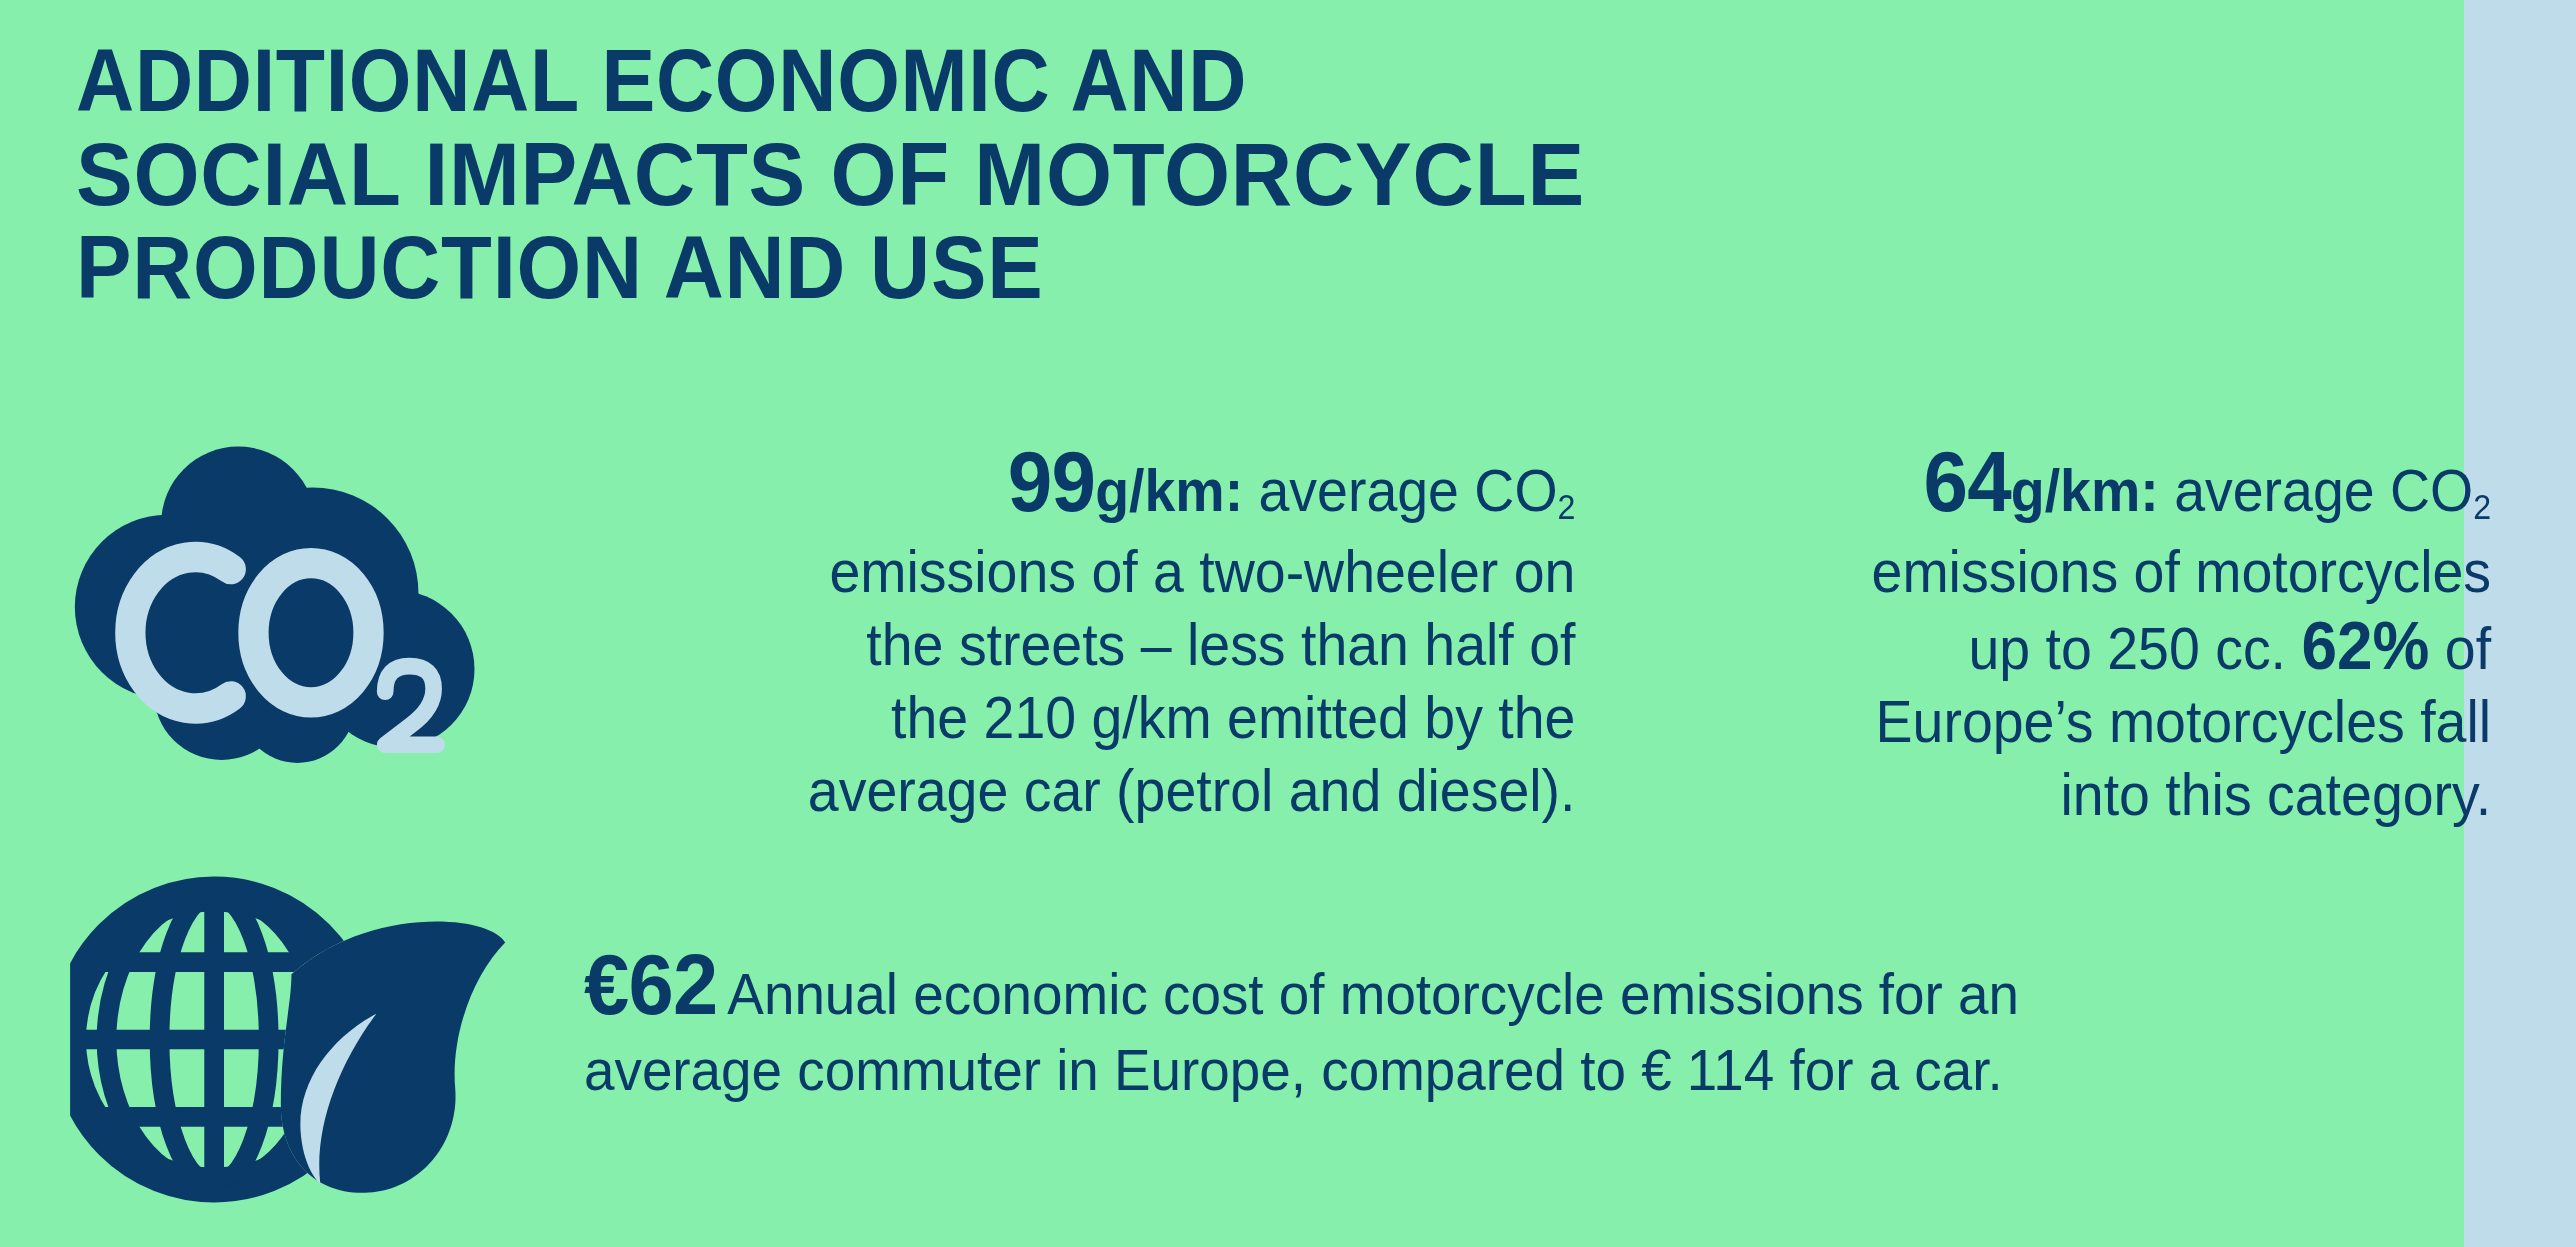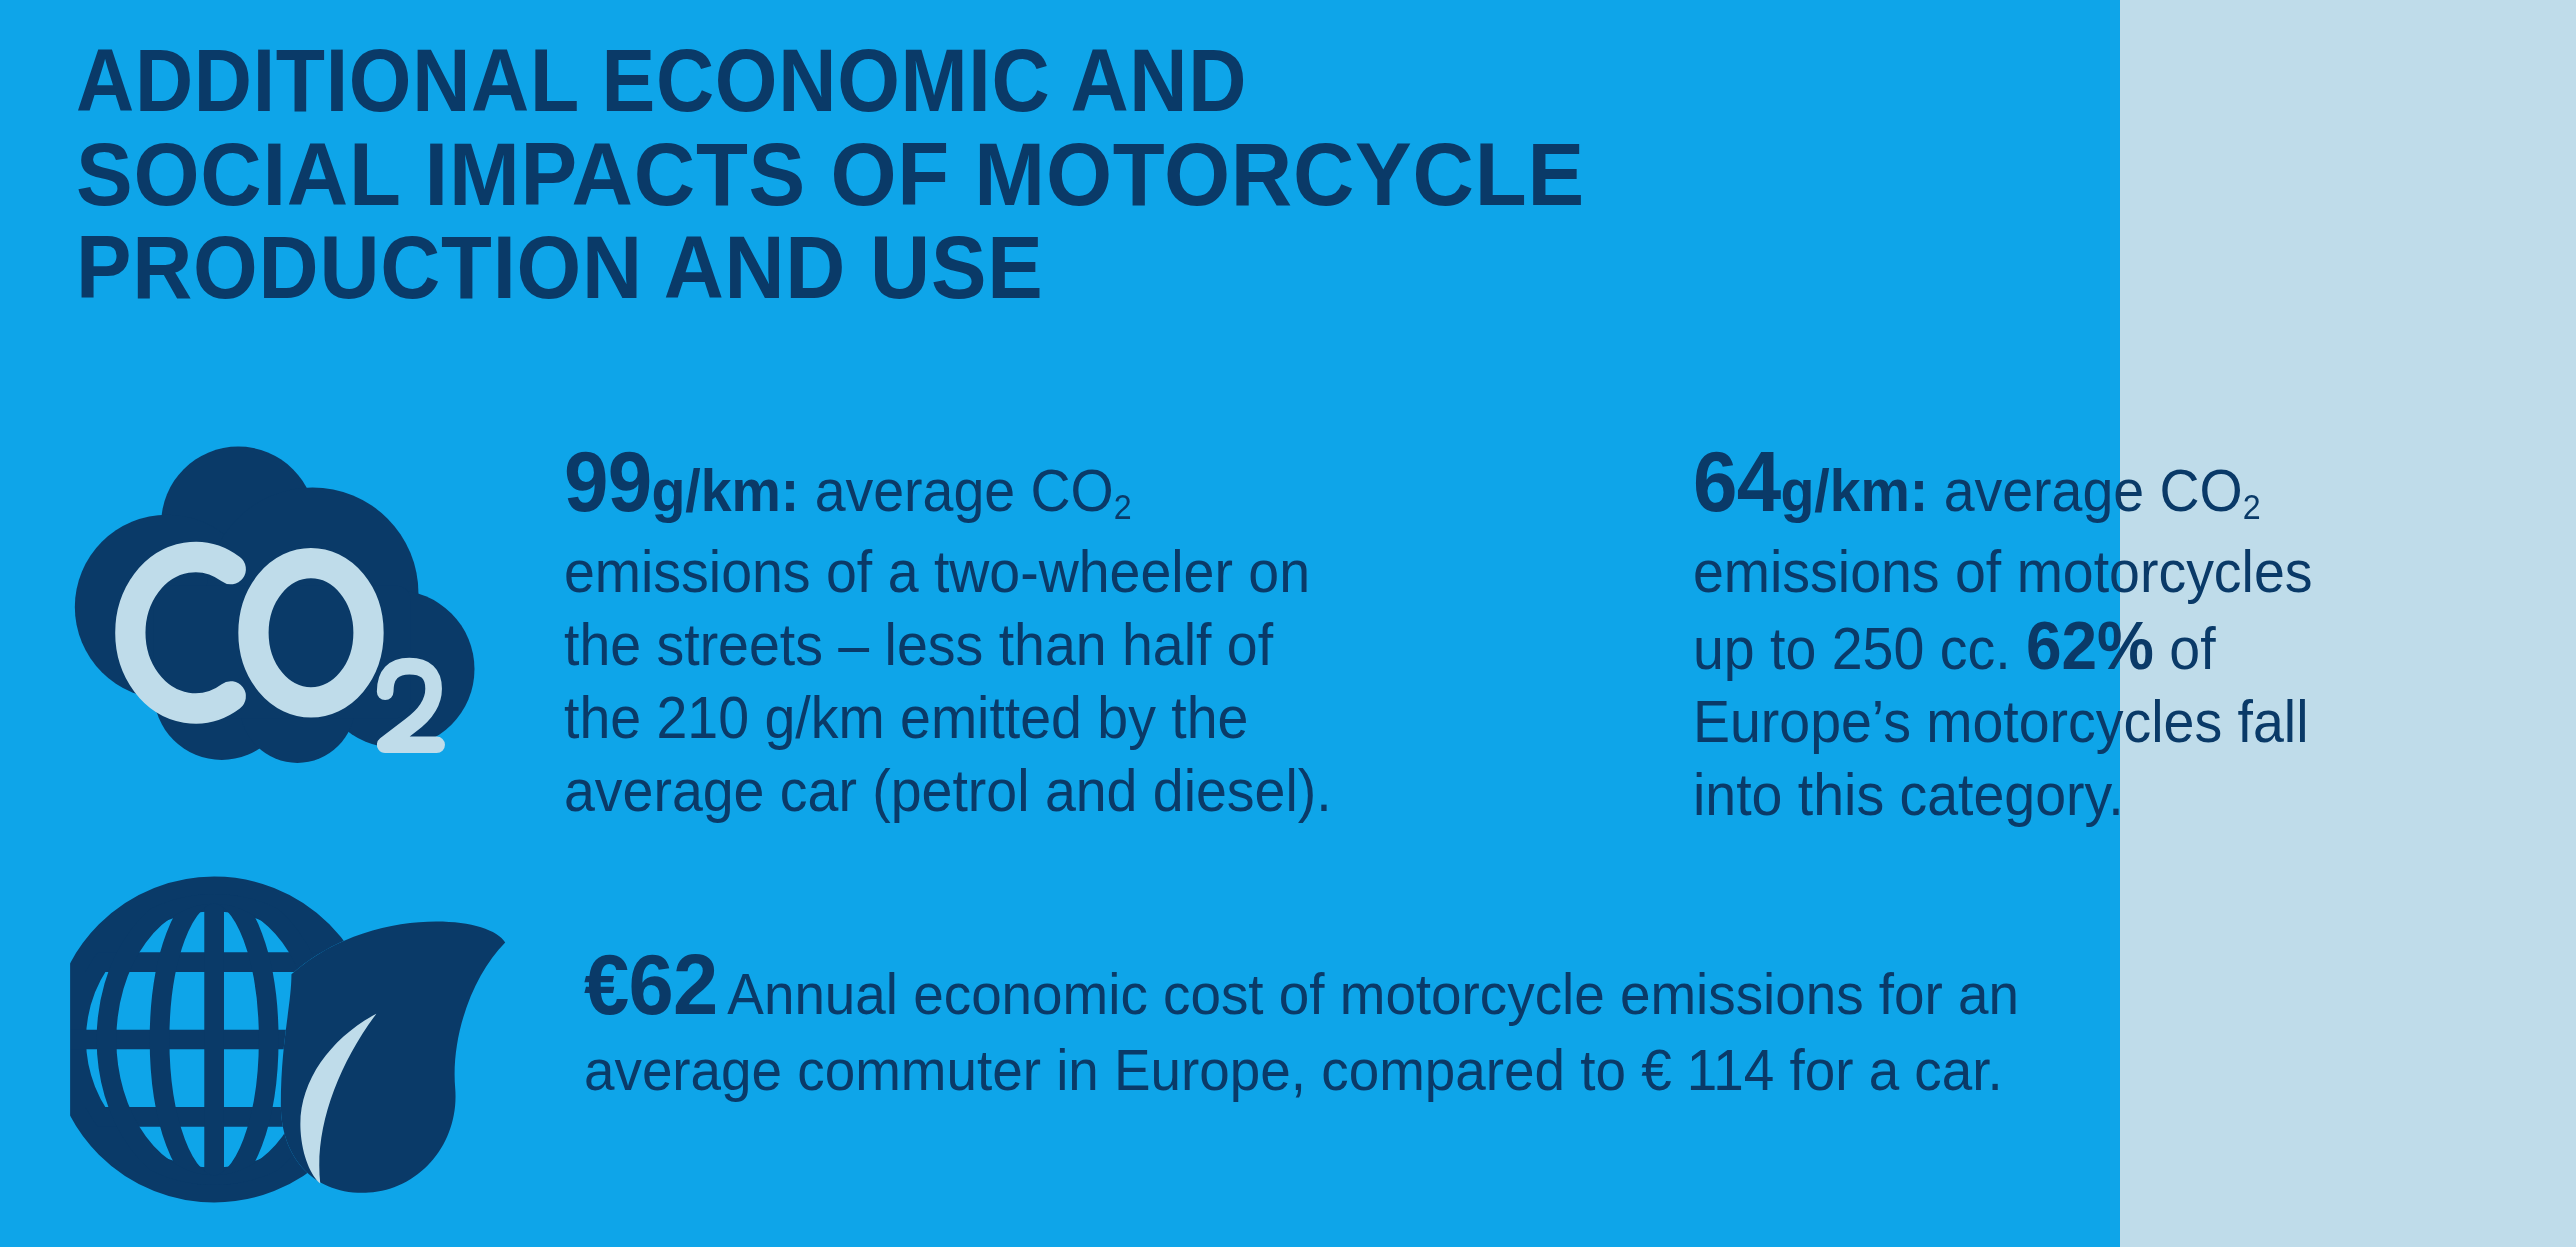--- a/index.html
+++ b/index.html
@@ -9,23 +9,23 @@
   body {
     width: 2576px;
     height: 1248px;
     background: #bfdcea;
     font-family: "Liberation Sans", sans-serif;
     overflow: hidden;
   }
 
   .poster {
     position: relative;
-    width: 2120px;
+    width: 2464px;
     height: 1248px;
-    background: #0ea5e9;
+    background: #86efac;
     box-sizing: border-box;
   }
 
   
   .title-block {
     position: absolute;
     left: 76px;
     top: 36px;
     width: 2424px;
   }
@@ -42,20 +42,21 @@
     transform-origin: left center;
   }
   .title-line.l1 { transform: scaleX(0.905); }
   .title-line.l2 { transform: scaleX(0.955); }
   .title-line.l3 { transform: scaleX(0.935); }
 
   
   .col {
     position: absolute;
     color: #0a3a68;
+    text-align: right;
   }
   .col p {
     margin: 0;
     font-family: "Liberation Sans Narrow", "Liberation Sans", sans-serif;
     font-size: 59px;
     line-height: 73px;
     font-weight: normal;
     color: #0a3a68;
     transform: scaleX(0.94);
     transform-origin: left top;

